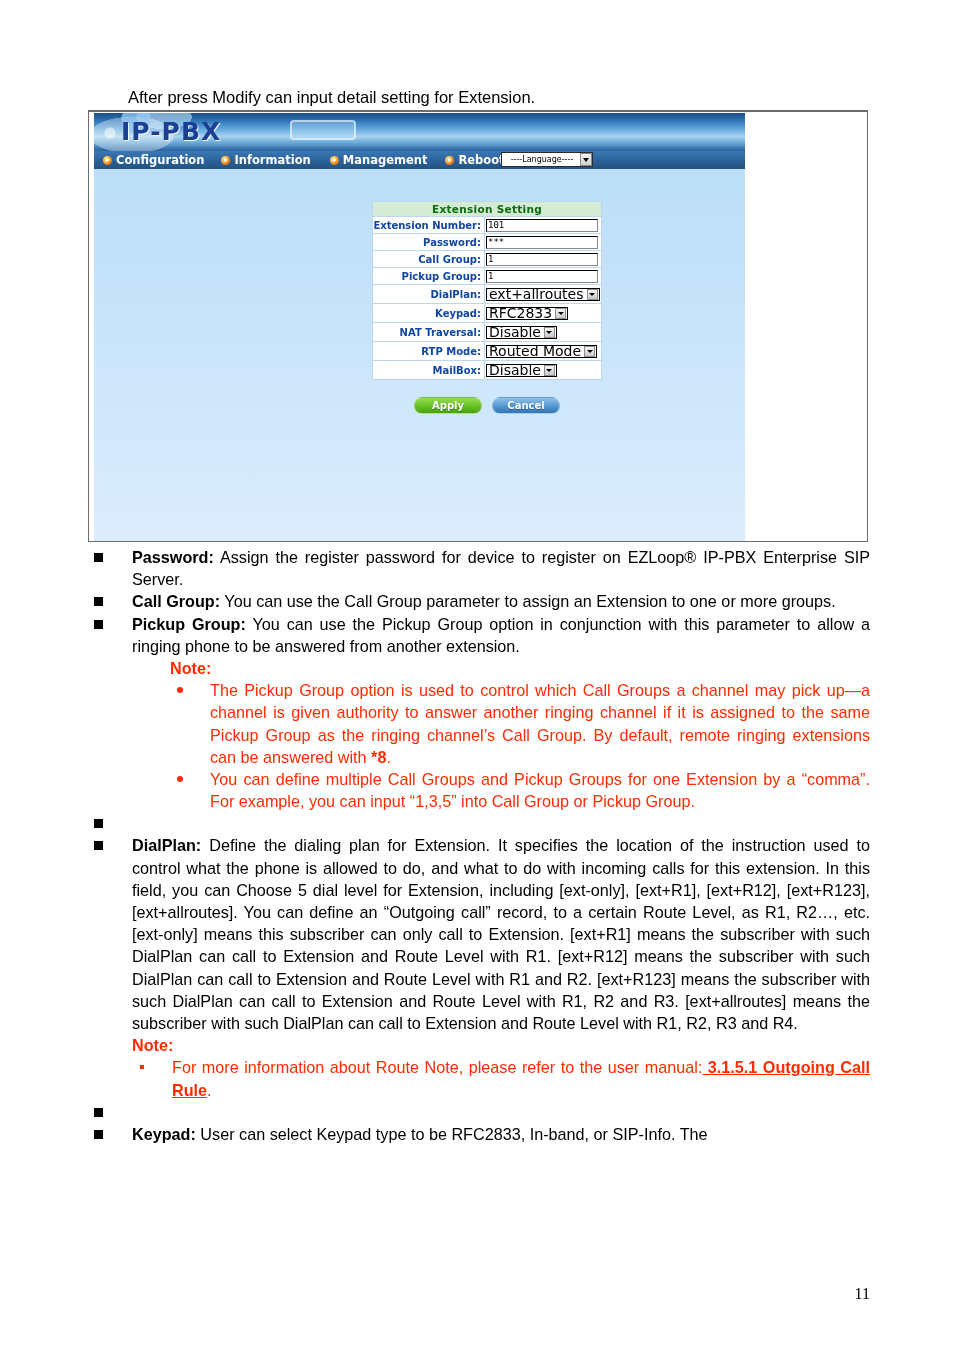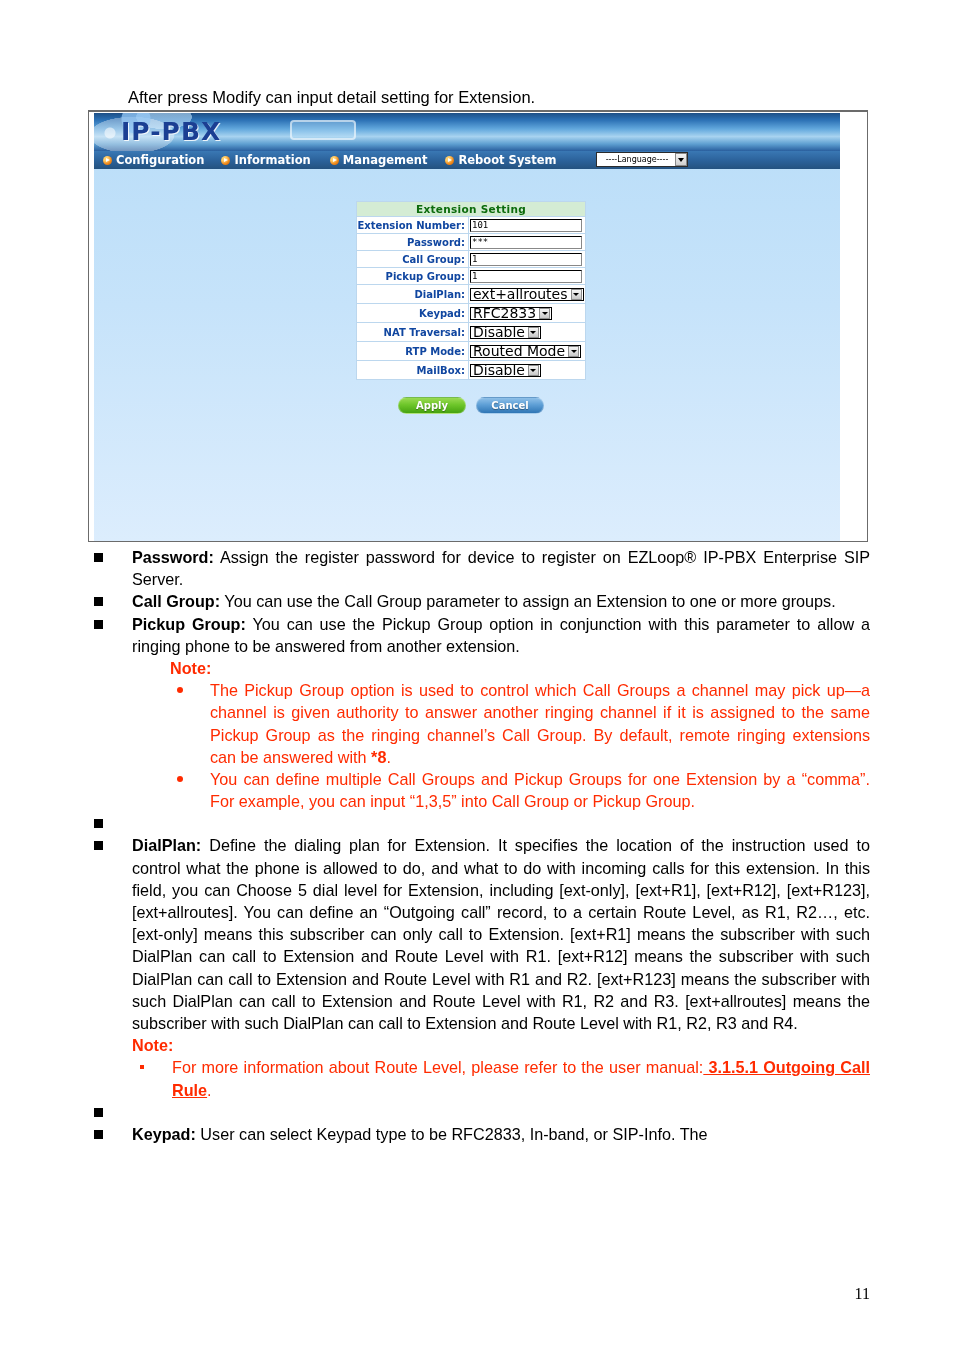--- a/index.html
+++ b/index.html
@@ -43,21 +43,21 @@
     height: 432px;
     border: 1px solid #6b6b6b;
     border-top: 2px solid #6b6b6b;
     box-sizing: border-box;
     background: #ffffff;
     overflow: hidden;
   }
   .shot-inner {
     position: absolute;
     left: 5px; top: 1px;
-    width: 746px;
+    width: 651px;
     height: 428px;
     background: linear-gradient(to bottom, #b9ddf8 0%, #c6e3fa 45%, #dcedfd 100%);
     overflow: hidden;
   }
 
   
   .banner {
     position: relative;
     height: 38px;
     width: 100%;
@@ -175,21 +175,21 @@
   .lang-arrow::after {
     content: "";
     border-left: 3px solid transparent;
     border-right: 3px solid transparent;
     border-top: 4px solid #000;
   }
 
   
   .form-wrap {
     position: absolute;
-    left: 262px;
+    left: 278px;
     top: 88px;
     width: 230px;
   }
   .form-table {
     width: 230px;
     border-collapse: collapse;
     background: #ffffff;
     border: 1px solid #a9c8e4;
   }
   .form-table td {
@@ -536,21 +536,21 @@
       </li>
 
       <li class="gap" style="padding:0;list-style:none;"></li>
 
       <li>
         <b>DialPlan:</b><span> Define the dialing plan for Extension. It specifies the location of the instruction used to control what the phone is allowed to do, and what to do with incoming calls for this extension. In this field, you can Choose 5 dial level for Extension, including [ext-only], [ext+R1], [ext+R12], [ext+R123], [ext+allroutes]. You can define an “Outgoing call” record, to a certain Route Level, as R1, R2…, etc. [ext-only] means this subscriber can only call to Extension. [ext+R1] means the subscriber with such DialPlan can call to Extension and Route Level with R1. [ext+R12] means the subscriber with such DialPlan can call to Extension and Route Level with R1 and R2. [ext+R123] means the subscriber with such DialPlan can call to Extension and Route Level with R1, R2 and R3. [ext+allroutes] means the subscriber with such DialPlan can call to Extension and Route Level with R1, R2, R3 and R4.</span>
 
         <div class="note-block" style="margin-left:0;">
           <div class="note-head">Note:</div>
           <ul class="dots sq">
-            <li><span>For more information about Route Level, please refer to the user manual:</span><span class="lnk"> 3.1.5.1 Outgoing Call Rule</span><span>.</span></li>
+            <li><span>For more information about Route Note, please refer to the user manual:</span><span class="lnk"> 3.1.5.1 Outgoing Call Rule</span><span>.</span></li>
           </ul>
         </div>
       </li>
 
       <li class="gap" style="padding:0;list-style:none;"></li>
 
       <li>
         <b>Keypad:</b><span> User can select Keypad type to be RFC2833, In-band, or SIP-Info. The</span>
       </li>
 

